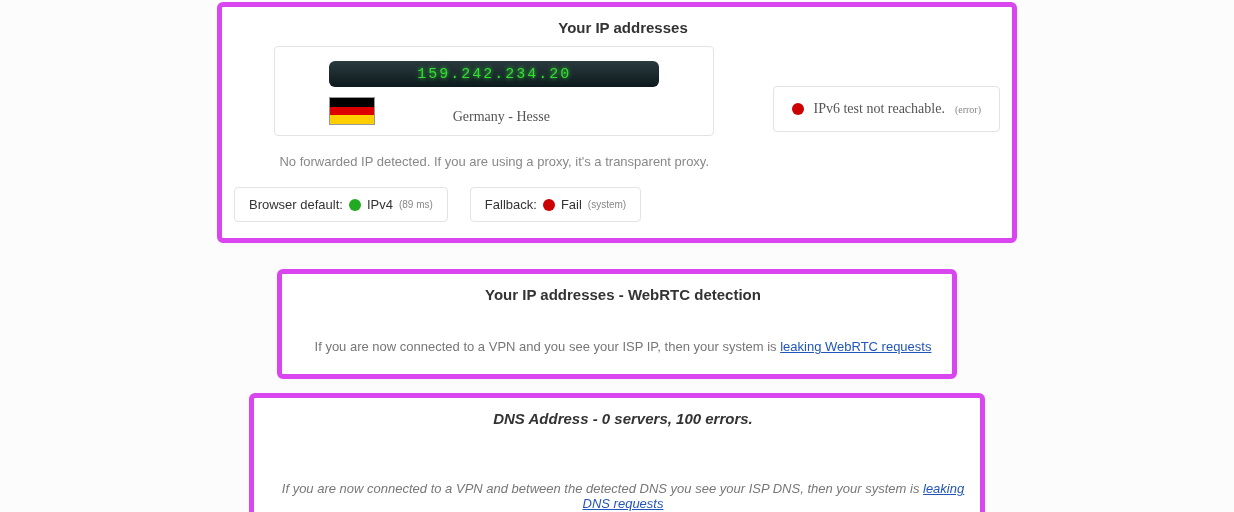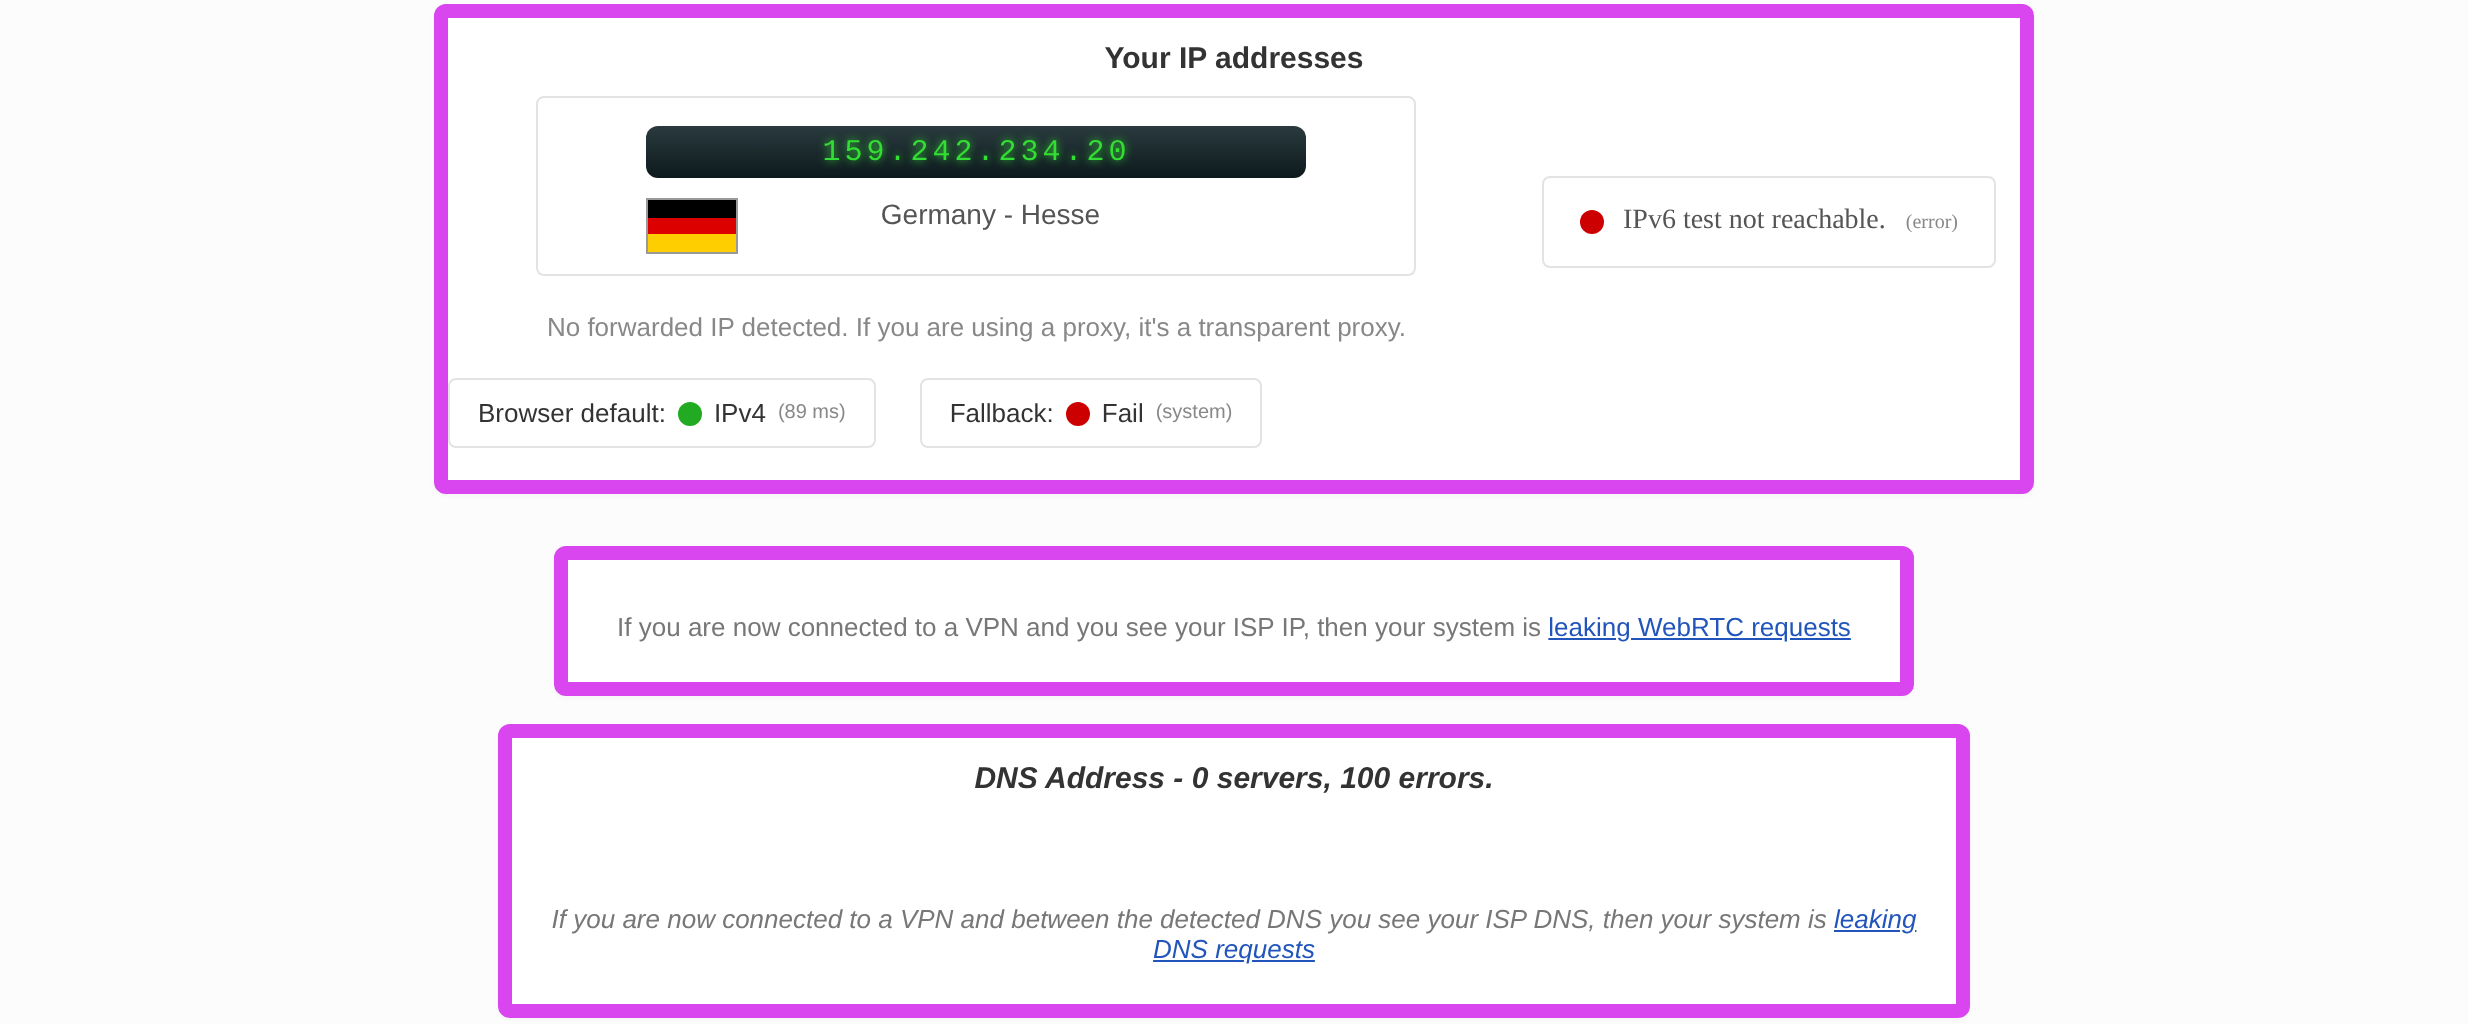--- a/index.html
+++ b/index.html
@@ -9,24 +9,25 @@
       font-size: 13px;
       color: #555;
     }
     .page {
       width: 1234px;
       margin: 0 auto;
       padding-top: 2px;
     }
     .panel {
       background: #fff;
-      border: 7px solid #d946ef;
+      border: 5px solid #d946ef;
       border-radius: 6px;
       margin: 0 auto 26px auto;
       box-shadow: 0 1px 3px rgba(0,0,0,0.03);
+      padding-left: 12px;
     }
     .panel-1 { width: 800px; }
     .panel-2 { width: 680px; margin-bottom: 14px; }
     .panel-3 { width: 736px; font-style: italic; }
     .panel-title {
       text-align: center;
       font-size: 15px;
       color: #333;
       font-weight: bold;
       padding: 12px 0 10px 0;
@@ -58,22 +59,23 @@
       color: #33dd33;
       font-family: "Courier New", monospace;
       letter-spacing: 2px;
       font-size: 15px;
       text-shadow: 0 0 4px #33dd33;
       margin-bottom: 10px;
     }
     .loc-row {
       width: 330px;
       display: flex;
-      align-items: flex-start;
+      align-items: flex-end;
       gap: 14px;
+      font-family: Liberation Serif, serif;
     }
     .flag {
       width: 46px;
       height: 28px;
       border: 1px solid #999;
       display: flex;
       flex-direction: column;
       overflow: hidden;
       flex: 0 0 auto;
     }
@@ -188,20 +190,21 @@
       <div class="badge">
         <span class="label">Fallback:</span>
         <span class="dot dot-red"></span>
         <span>Fail</span>
         <span class="tiny">(system)</span>
       </div>
     </div>
   </div>
 
   <div class="panel panel-2">
+    <div class="panel-title">Your IP addresses - WebRTC detection</div>
     <div class="panel-body-text">
       <span>If you are now connected to a VPN and you see your ISP IP, then your system is </span><a href="#" class="link">leaking WebRTC requests</a>
     </div>
   </div>
 
   <div class="panel panel-3">
     <div class="panel-title">DNS Address - 0 servers, 100 errors.</div>
     <div class="panel-body-text" style="padding-top:44px;">
       <span>If you are now connected to a VPN and between the detected DNS you see your ISP DNS, then your system is </span><a href="#" class="link">leaking DNS requests</a>
     </div>

